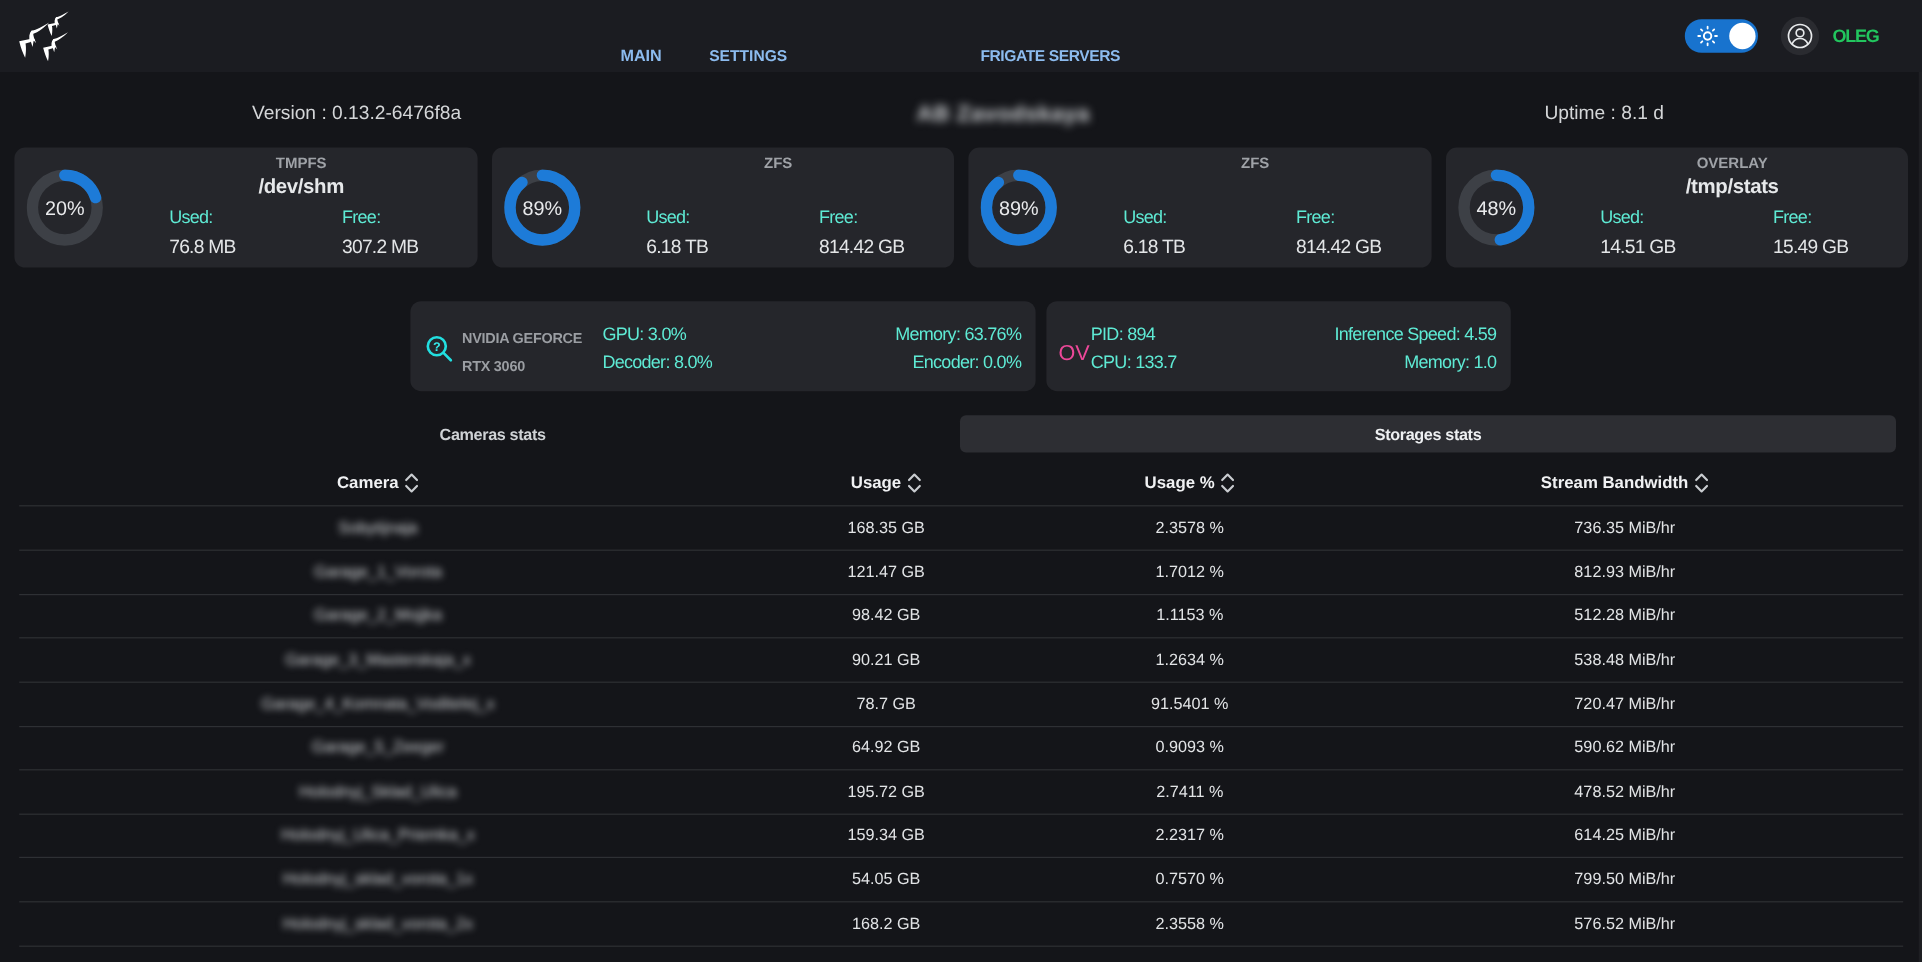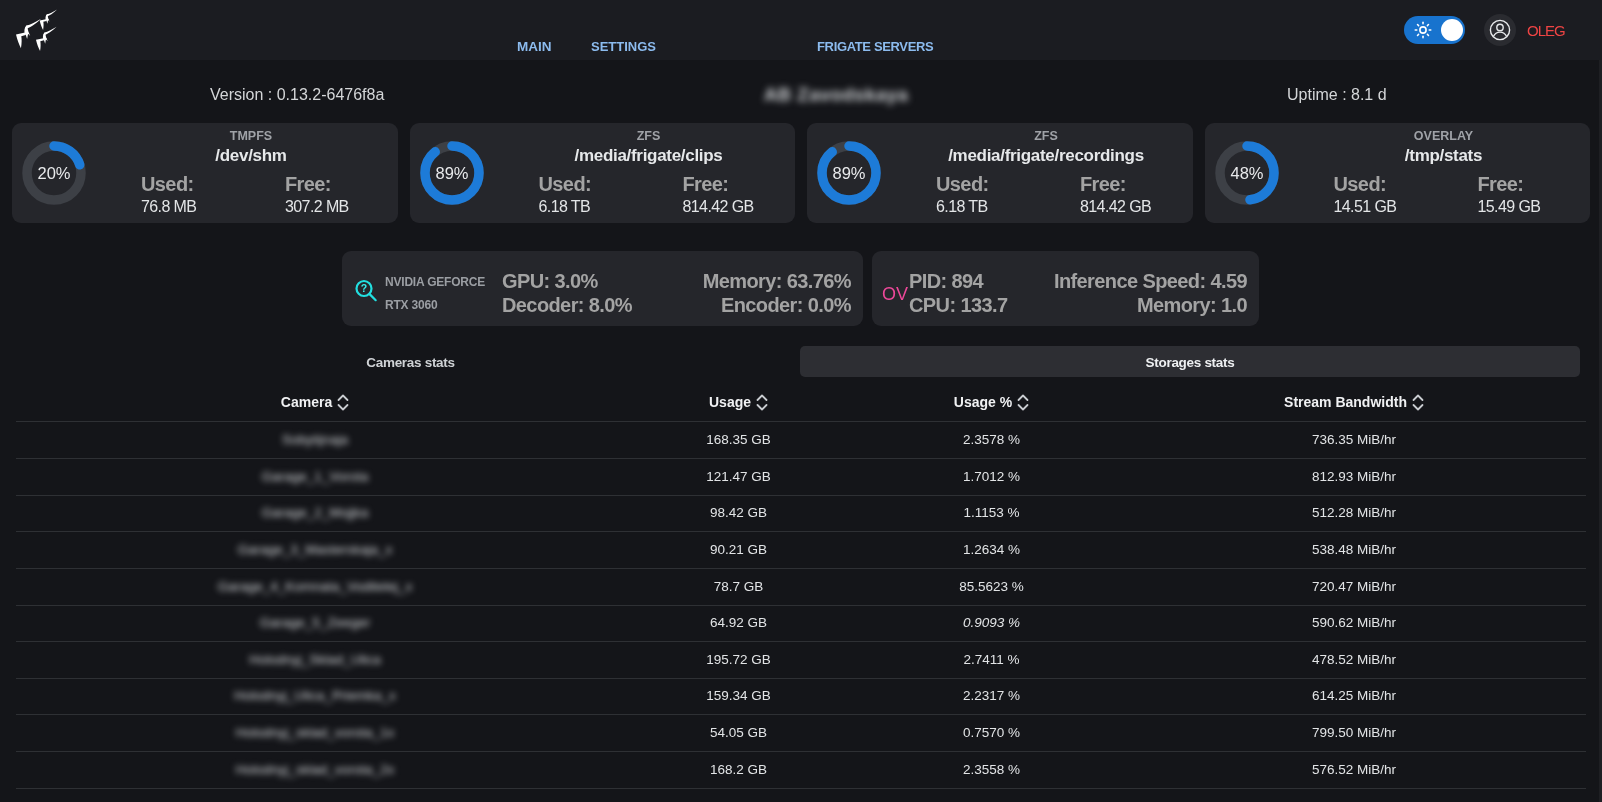--- a/index.html
+++ b/index.html
@@ -7,21 +7,21 @@
     font-family:"Liberation Sans", sans-serif; }
   .abs { position:absolute; }
   
   #header { position:absolute; left:0; top:0; width:1602px; height:60px; background:#1b1c21; }
   .nav { position:absolute; top:0; height:60px; line-height:60px; color:#8cbbee;
     font-size:13px; font-weight:bold; letter-spacing:0;margin-top:17px; }
   
   .card { position:absolute; background:#25262b; border-radius:9px; }
   .cap  { position:absolute; color:#9fa2a7; font-size:12.5px; font-weight:bold; text-align:center; }
   .path { position:absolute; color:#e6e8ea; font-size:17px; font-weight:bold; letter-spacing:-0.3px; text-align:center; }
-  .lbl  { position:absolute; color:#a3a3a3; font-size:20px; letter-spacing:-0.6px;font-weight:bold; }
+  .lbl  { position:absolute; color:#5eead4; font-size:15px; letter-spacing:-0.6px; }
   .val  { position:absolute; color:#e3e5e7; font-size:16px; letter-spacing:-0.6px; }
   
   .sep { position:absolute; left:16px; width:1570px; height:1px; background:#2e3034; }
   .hcell { position:absolute; top:392px; height:20px; color:#f0f1f3; font-size:14px; font-weight:bold;
     display:flex; align-items:center; justify-content:center; }
   .cell { position:absolute; width:220px; text-align:center; color:#e2e4e6; font-size:13.5px; }
   .blur { filter: blur(3px); color:#d5d8db; }
 </style>
 </head>
 <body>
@@ -61,21 +61,21 @@
     </g>
   </svg>
   <div class="abs" style="left:1441px; top:19px; width:22px; height:22px; background:#ffffff; border-radius:50%;"></div>
 
   <div class="abs" style="left:1484px; top:14px; width:32px; height:32px; background:#2a2b30; border-radius:50%;"></div>
   <svg class="abs" style="left:1489px; top:19px;" width="22" height="22" viewBox="0 0 22 22" fill="none" stroke="#e8eaec" stroke-width="1.4">
     <circle cx="11" cy="11" r="9.6"></circle>
     <circle cx="11" cy="8.4" r="3.2"></circle>
     <path d="M4.4,17.5 C6,14 8.5,13.1 11,13.1 C13.5,13.1 16,14 17.6,17.5"></path>
   </svg>
-  <span class="abs" style="left:1527px; top:21.5px; color:#ef4444; font-size:15px; letter-spacing:-1px;">OLEG</span>
+  <span class="abs" style="left:1527px; top:21.5px; color:#22c55e; font-size:15px; letter-spacing:-1px;font-weight:bold;">OLEG</span>
 </div>
 
 <span class="abs" style="left:210px; top:86px; color:#d4d6d8; font-size:16px;">Version : 0.13.2-6476f8a</span>
 <span class="abs" style="left:764px; top:84px; font-size:18.5px; letter-spacing:0.5px; font-weight:bold; color:#cfd2d5; filter:blur(3.6px);">AB Zavodskaya</span>
 <span class="abs" style="left:1287px; top:86px; color:#d4d6d8; font-size:16px;">Uptime : 8.1 d</span>
 
 <div id="cards">
 <div class="card" style="left:12px; top:123px; width:385.5px; height:100px;">
   <svg class="abs" style="left:10px; top:18px;" width="64" height="64" viewBox="0 0 64 64">
     <circle cx="32" cy="32" r="27" fill="none" stroke="#3d4046" stroke-width="9.5"></circle>
@@ -89,34 +89,32 @@
   <div class="val" style="left:129px; top:74.5px;">76.8 MB</div>
   <div class="val" style="left:273px; top:74.5px;">307.2 MB</div>
 </div>
 <div class="card" style="left:409.5px; top:123px; width:385.5px; height:100px;">
   <svg class="abs" style="left:10px; top:18px;" width="64" height="64" viewBox="0 0 64 64">
     <circle cx="32" cy="32" r="27" fill="none" stroke="#3d4046" stroke-width="9.5"></circle>
     <circle cx="32" cy="32" r="27" fill="none" stroke="#1d7bd8" stroke-width="9.5" stroke-linecap="round" stroke-dasharray="151.0 169.6" transform="rotate(-90 32 32)"></circle>
     <text x="32" y="38" text-anchor="middle" fill="#e9eaec" font-size="16.5">89%</text>
   </svg>
   <div class="cap" style="left:104px; top:6px; width:270px;">ZFS</div>
-  <div class="path" style="left:104px; top:23px; width:270px;">/media/frigate/clips</div>
   <div class="lbl" style="left:129px; top:49.5px;">Used:</div>
   <div class="lbl" style="left:273px; top:49.5px;">Free:</div>
   <div class="val" style="left:129px; top:74.5px;">6.18 TB</div>
   <div class="val" style="left:273px; top:74.5px;">814.42 GB</div>
 </div>
 <div class="card" style="left:807px; top:123px; width:385.5px; height:100px;">
   <svg class="abs" style="left:10px; top:18px;" width="64" height="64" viewBox="0 0 64 64">
     <circle cx="32" cy="32" r="27" fill="none" stroke="#3d4046" stroke-width="9.5"></circle>
     <circle cx="32" cy="32" r="27" fill="none" stroke="#1d7bd8" stroke-width="9.5" stroke-linecap="round" stroke-dasharray="151.0 169.6" transform="rotate(-90 32 32)"></circle>
     <text x="32" y="38" text-anchor="middle" fill="#e9eaec" font-size="16.5">89%</text>
   </svg>
   <div class="cap" style="left:104px; top:6px; width:270px;">ZFS</div>
-  <div class="path" style="left:104px; top:23px; width:270px;">/media/frigate/recordings</div>
   <div class="lbl" style="left:129px; top:49.5px;">Used:</div>
   <div class="lbl" style="left:273px; top:49.5px;">Free:</div>
   <div class="val" style="left:129px; top:74.5px;">6.18 TB</div>
   <div class="val" style="left:273px; top:74.5px;">814.42 GB</div>
 </div>
 <div class="card" style="left:1204.5px; top:123px; width:385.5px; height:100px;">
   <svg class="abs" style="left:10px; top:18px;" width="64" height="64" viewBox="0 0 64 64">
     <circle cx="32" cy="32" r="27" fill="none" stroke="#3d4046" stroke-width="9.5"></circle>
     <circle cx="32" cy="32" r="27" fill="none" stroke="#1d7bd8" stroke-width="9.5" stroke-linecap="round" stroke-dasharray="81.4 169.6" transform="rotate(-90 32 32)"></circle>
     <text x="32" y="38" text-anchor="middle" fill="#e9eaec" font-size="16.5">48%</text>
@@ -191,26 +189,26 @@
     <div class="cell" style="left:861.5px; width:260px; top:505.2px;">1.1153 %</div>
     <div class="cell" style="left:1224px; width:260px; top:505.2px;">512.28 MiB/hr</div>
     <div class="sep" style="top:531.2px;"></div>
     <div class="cell blur" style="left:185px; width:260px; top:541.9px;">Garage_3_Masterskaja_x</div>
     <div class="cell" style="left:608.5px; width:260px; top:541.9px;">90.21 GB</div>
     <div class="cell" style="left:861.5px; width:260px; top:541.9px;">1.2634 %</div>
     <div class="cell" style="left:1224px; width:260px; top:541.9px;">538.48 MiB/hr</div>
     <div class="sep" style="top:567.9px;"></div>
     <div class="cell blur" style="left:185px; width:260px; top:578.5px;">Garage_4_Komnata_Voditelej_x</div>
     <div class="cell" style="left:608.5px; width:260px; top:578.5px;">78.7 GB</div>
-    <div class="cell" style="left:861.5px; width:260px; top:578.5px;">85.5623 %</div>
+    <div class="cell" style="left:861.5px; width:260px; top:578.5px;">91.5401 %</div>
     <div class="cell" style="left:1224px; width:260px; top:578.5px;">720.47 MiB/hr</div>
     <div class="sep" style="top:604.5px;"></div>
     <div class="cell blur" style="left:185px; width:260px; top:615.1px;">Garage_5_Zeeger</div>
     <div class="cell" style="left:608.5px; width:260px; top:615.1px;">64.92 GB</div>
-    <div class="cell" style="left:861.5px; width:260px; top:615.1px;font-style:italic;">0.9093 %</div>
+    <div class="cell" style="left:861.5px; width:260px; top:615.1px;">0.9093 %</div>
     <div class="cell" style="left:1224px; width:260px; top:615.1px;">590.62 MiB/hr</div>
     <div class="sep" style="top:641.1px;"></div>
     <div class="cell blur" style="left:185px; width:260px; top:651.7px;">Holodnyj_Sklad_Ulica</div>
     <div class="cell" style="left:608.5px; width:260px; top:651.7px;">195.72 GB</div>
     <div class="cell" style="left:861.5px; width:260px; top:651.7px;">2.7411 %</div>
     <div class="cell" style="left:1224px; width:260px; top:651.7px;">478.52 MiB/hr</div>
     <div class="sep" style="top:677.7px;"></div>
     <div class="cell blur" style="left:185px; width:260px; top:688.3px;">Holodnyj_Ulica_Priemka_x</div>
     <div class="cell" style="left:608.5px; width:260px; top:688.3px;">159.34 GB</div>
     <div class="cell" style="left:861.5px; width:260px; top:688.3px;">2.2317 %</div>

